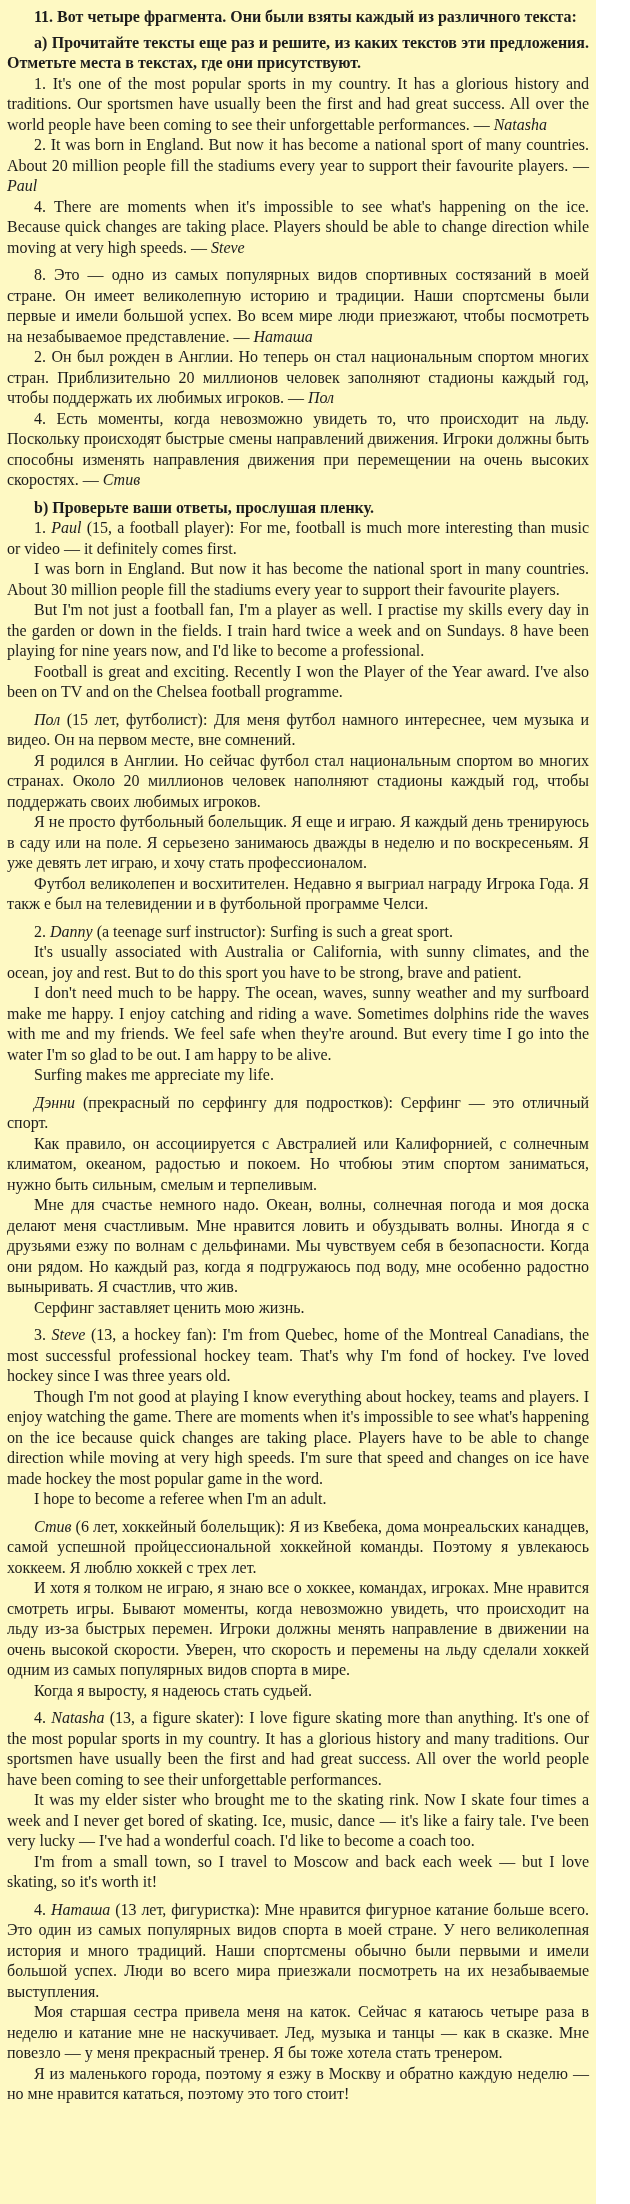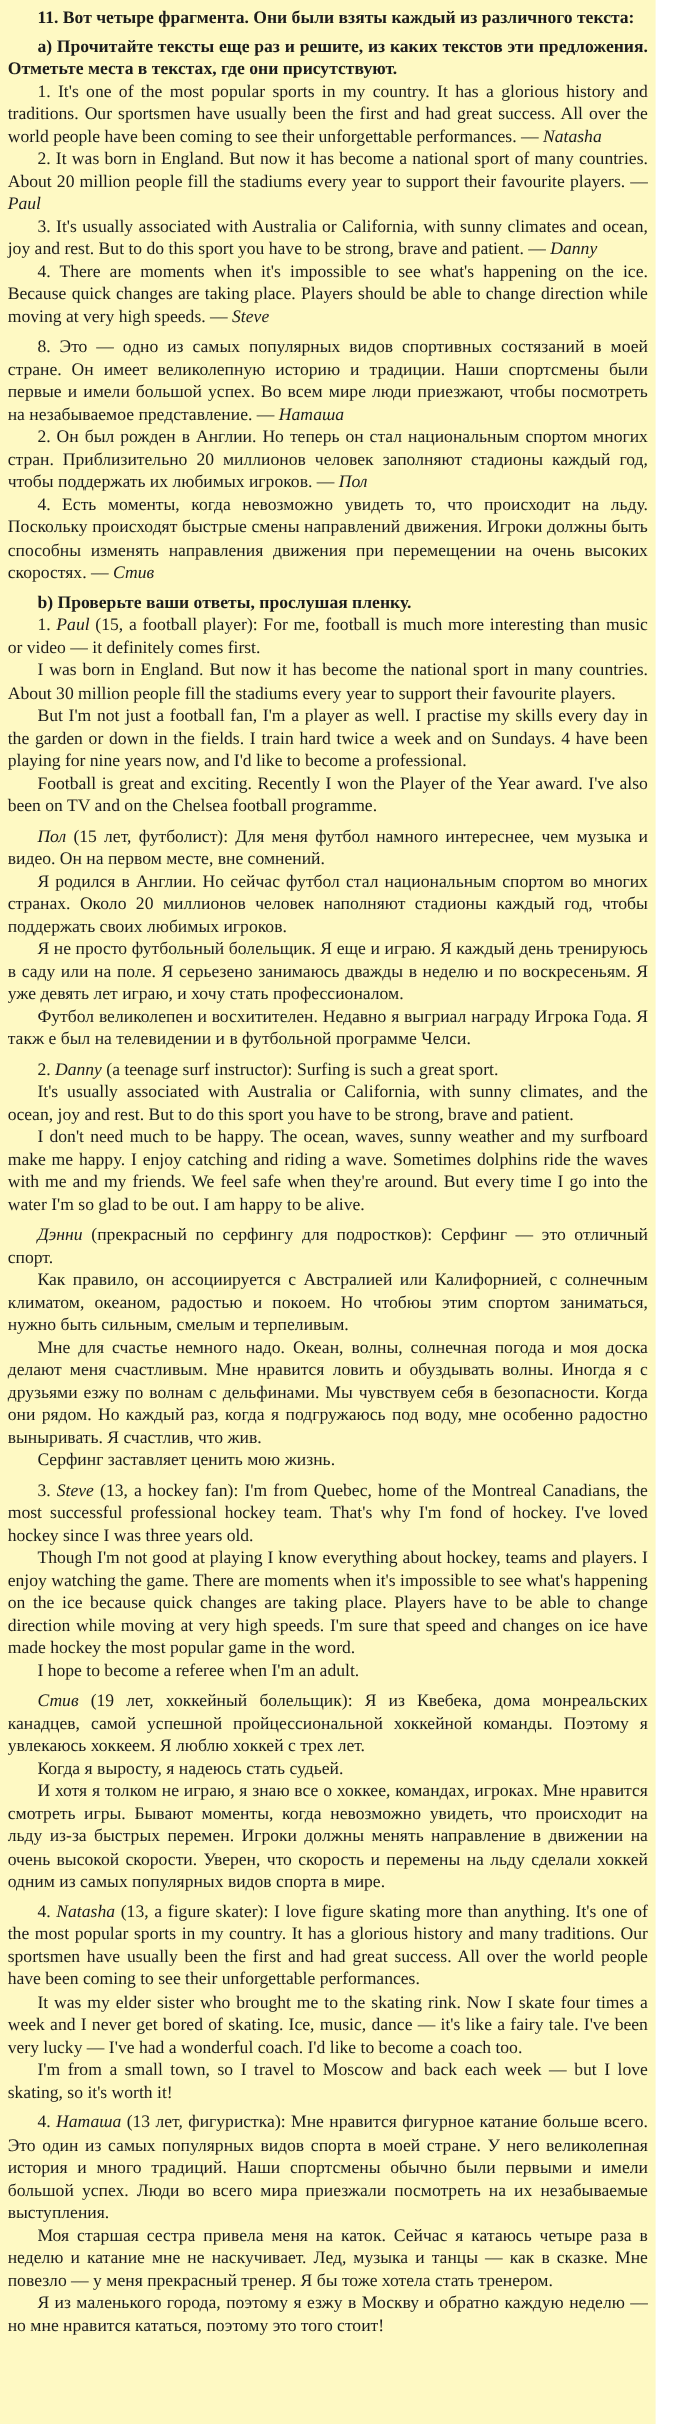--- a/index.html
+++ b/index.html
@@ -32,55 +32,55 @@
 <body>
 
 <div class="page">
 
   <p class="b">11. Вот четыре фрагмента. Они были взяты каждый из различного текста:</p>
 
   <p class="b gap-sm">а) Прочитайте тексты еще раз и решите, из каких текстов эти предложения. Отметьте места в текстах, где они присутствуют.</p>
 
   <p><span>1. It's one of the most popular sports in my country. It has a glorious history and traditions. Our sportsmen have usually been the first and had great success. All over the world people have been coming to see their unforgettable performances.</span> <span>—</span> <i>Natasha</i></p>
   <p><span>2. It was born in England. But now it has become a national sport of many countries. About 20 million people fill the stadiums every year to support their favourite players.</span> <span>—</span> <i>Paul</i></p>
-  <p><span>3. It's usually associated with Australia or California, with sunny climates and ocean, joy and rest. But to do this sport you have to be strong, brave and patient.</span> <span>—</span> <i>Danny</i></p>
   <p><span>4. There are moments when it's impossible to see what's happening on the ice. Because quick changes are taking place. Players should be able to change direction while moving at very high speeds.</span> <span>—</span> <i>Steve</i></p>
 
   <p class="gap"><span>8. Это — одно из самых популярных видов спортивных состязаний в моей стране. Он имеет великолепную историю и традиции. Наши спортсмены были первые и имели большой успех. Во всем мире люди приезжают, чтобы посмотреть на незабываемое представление.</span> <span>—</span> <i>Наташа</i></p>
   <p><span>2. Он был рожден в Англии. Но теперь он стал национальным спортом многих стран. Приблизительно 20 миллионов человек заполняют стадионы каждый год, чтобы поддержать их любимых игроков.</span> <span>—</span> <i>Пол</i></p>
   <p><span>4. Есть моменты, когда невозможно увидеть то, что происходит на льду. Поскольку происходят быстрые смены направлений движения. Игроки должны быть способны изменять направления движения при перемещении на очень высоких скоростях.</span> <span>—</span> <i>Стив</i></p>
 
   <p class="b gap">b) Проверьте ваши ответы, прослушая пленку.</p>
 
   <p><span>1.</span> <i>Paul</i> <span>(15, a football player): For me, football is much more interesting than music or video — it definitely comes first.</span></p>
   <p>I was born in England. But now it has become the national sport in many countries. About 30 million people fill the stadiums every year to support their favourite players.</p>
-  <p>But I'm not just a football fan, I'm a player as well. I practise my skills every day in the garden or down in the fields. I train hard twice a week and on Sundays. 4 have been playing for nine years now, and I'd like to become a professional.</p>
+  <p>But I'm not just a football fan, I'm a player as well. I practise my skills every day in the garden or down in the fields. I train hard twice a week and on Sundays. 8 have been playing for nine years now, and I'd like to become a professional.</p>
   <p>Football is great and exciting. Recently I won the Player of the Year award. I've also been on TV and on the Chelsea football programme.</p>
 
   <p class="gap"><i>Пол</i> <span>(15 лет, футболист): Для меня футбол намного интереснее, чем музыка и видео. Он на первом месте, вне сомнений.</span></p>
   <p>Я родился в Англии. Но сейчас футбол стал национальным спортом во многих странах. Около 20 миллионов человек наполняют стадионы каждый год, чтобы поддержать своих любимых игроков.</p>
   <p>Я не просто футбольный болельщик. Я еще и играю. Я каждый день тренируюсь в саду или на поле. Я серьезено занимаюсь дважды в неделю и по воскресеньям. Я уже девять лет играю, и хочу стать профессионалом.</p>
   <p>Футбол великолепен и восхитителен. Недавно я выгриал награду Игрока Года. Я такж е был на телевидении и в футбольной программе Челси.</p>
 
   <p class="gap"><span>2.</span> <i>Danny</i> <span>(a teenage surf instructor): Surfing is such a great sport.</span></p>
   <p>It's usually associated with Australia or California, with sunny climates, and the ocean, joy and rest. But to do this sport you have to be strong, brave and patient.</p>
   <p>I don't need much to be happy. The ocean, waves, sunny weather and my surfboard make me happy. I enjoy catching and riding a wave. Sometimes dolphins ride the waves with me and my friends. We feel safe when they're around. But every time I go into the water I'm so glad to be out. I am happy to be alive.</p>
+  <p>Surfing makes me appreciate my life.</p>
 
   <p class="gap"><i>Дэнни</i> <span>(прекрасный по серфингу для подростков): Серфинг — это отличный спорт.</span></p>
   <p>Как правило, он ассоциируется с Австралией или Калифорнией, с солнечным климатом, океаном, радостью и покоем. Но чтобюы этим спортом заниматься, нужно быть сильным, смелым и терпеливым.</p>
   <p>Мне для счастье немного надо. Океан, волны, солнечная погода и моя доска делают меня счастливым. Мне нравится ловить и обуздывать волны. Иногда я с друзьями езжу по волнам с дельфинами. Мы чувствуем себя в безопасности. Когда они рядом. Но каждый раз, когда я подгружаюсь под воду, мне особенно радостно выныривать. Я счастлив, что жив.</p>
   <p>Серфинг заставляет ценить мою жизнь.</p>
 
   <p class="gap"><span>3.</span> <i>Steve</i> <span>(13, a hockey fan): I'm from Quebec, home of the Montreal Canadians, the most successful professional hockey team. That's why I'm fond of hockey. I've loved hockey since I was three years old.</span></p>
   <p>Though I'm not good at playing I know everything about hockey, teams and players. I enjoy watching the game. There are moments when it's impossible to see what's happening on the ice because quick changes are taking place. Players have to be able to change direction while moving at very high speeds. I'm sure that speed and changes on ice have made hockey the most popular game in the word.</p>
   <p>I hope to become a referee when I'm an adult.</p>
 
-  <p class="gap"><i>Стив</i> <span>(19 лет, хоккейный болельщик): Я из Квебека, дома монреальских канадцев, самой успешной пройцессиональной хоккейной команды. Поэтому я увлекаюсь хоккеем. Я люблю хоккей с трех лет.</span></p>
+  <p class="gap"><i>Стив</i> <span>(6 лет, хоккейный болельщик): Я из Квебека, дома монреальских канадцев, самой успешной пройцессиональной хоккейной команды. Поэтому я увлекаюсь хоккеем. Я люблю хоккей с трех лет.</span></p>
+  <p>И хотя я толком не играю, я знаю все о хоккее, командах, игроках. Мне нравится смотреть игры. Бывают моменты, когда невозможно увидеть, что происходит на льду из-за быстрых перемен. Игроки должны менять направление в движении на очень высокой скорости. Уверен, что скорость и перемены на льду сделали хоккей одним из самых популярных видов спорта в мире.</p>
   <p>Когда я выросту, я надеюсь стать судьей.</p>
-  <p>И хотя я толком не играю, я знаю все о хоккее, командах, игроках. Мне нравится смотреть игры. Бывают моменты, когда невозможно увидеть, что происходит на льду из-за быстрых перемен. Игроки должны менять направление в движении на очень высокой скорости. Уверен, что скорость и перемены на льду сделали хоккей одним из самых популярных видов спорта в мире.</p>
 
   <p class="gap"><span>4.</span> <i>Natasha</i> <span>(13, a figure skater): I love figure skating more than anything. It's one of the most popular sports in my country. It has a glorious history and many traditions. Our sportsmen have usually been the first and had great success. All over the world people have been coming to see their unforgettable performances.</span></p>
   <p>It was my elder sister who brought me to the skating rink. Now I skate four times a week and I never get bored of skating. Ice, music, dance — it's like a fairy tale. I've been very lucky — I've had a wonderful coach. I'd like to become a coach too.</p>
   <p>I'm from a small town, so I travel to Moscow and back each week — but I love skating, so it's worth it!</p>
 
   <p class="gap"><span>4.</span> <i>Наташа</i> <span>(13 лет, фигуристка): Мне нравится фигурное катание больше всего. Это один из самых популярных видов спорта в моей стране. У него великолепная история и много традиций. Наши спортсмены обычно были первыми и имели большой успех. Люди во всего мира приезжали посмотреть на их незабываемые выступления.</span></p>
   <p>Моя старшая сестра привела меня на каток. Сейчас я катаюсь четыре раза в неделю и катание мне не наскучивает. Лед, музыка и танцы — как в сказке. Мне повезло — у меня прекрасный тренер. Я бы тоже хотела стать тренером.</p>
   <p>Я из маленького города, поэтому я езжу в Москву и обратно каждую неделю — но мне нравится кататься, поэтому это того стоит!</p>
 
 </div>

